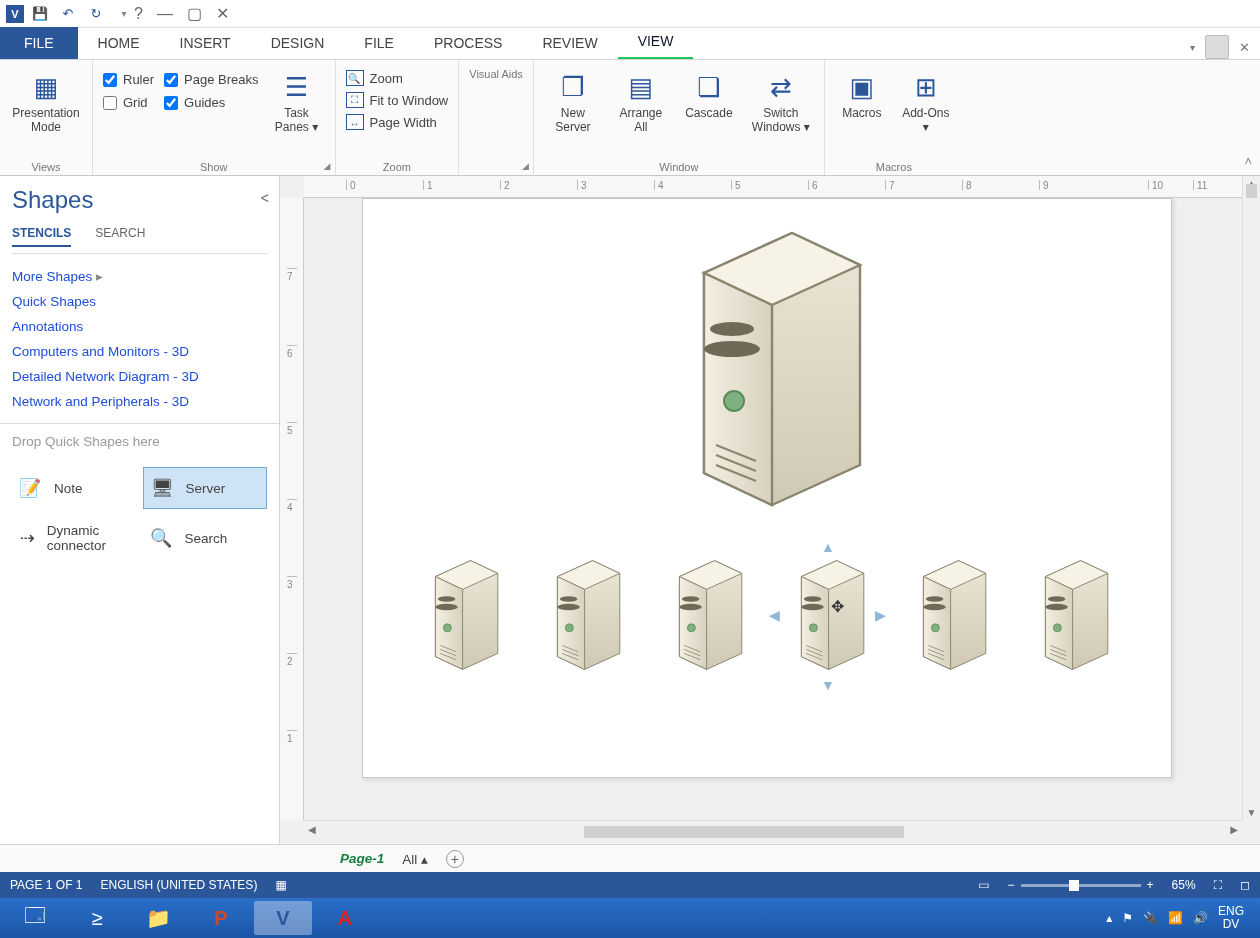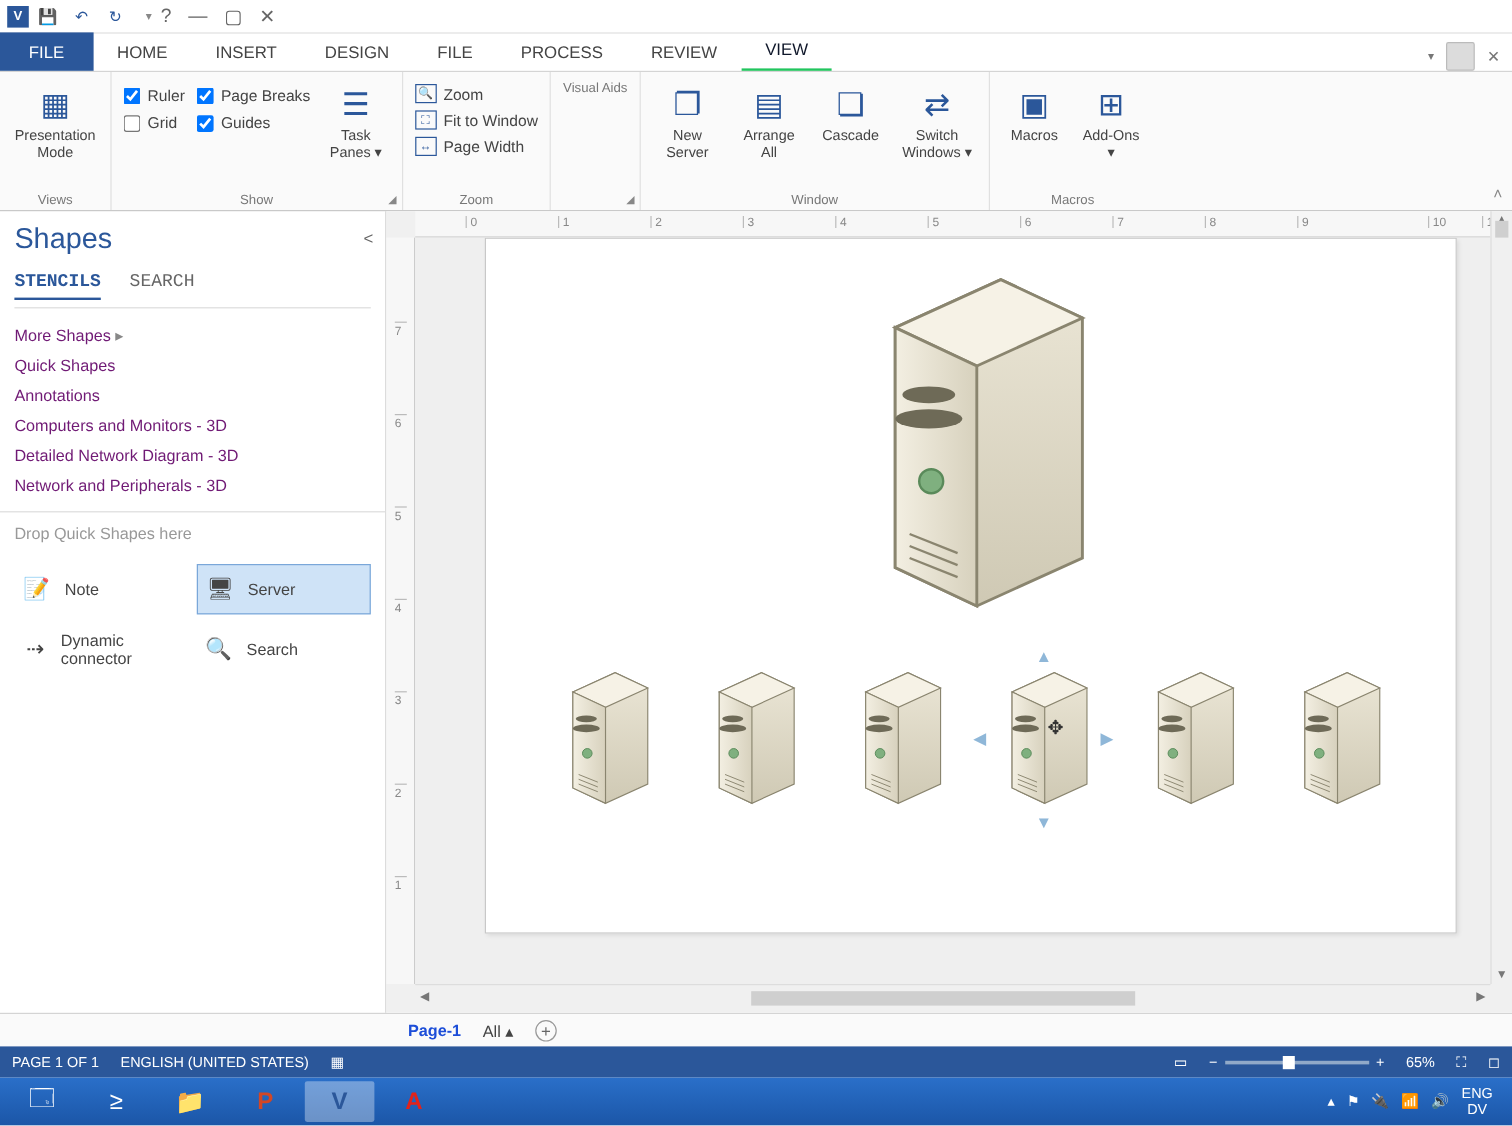--- a/index.html
+++ b/index.html
@@ -37,28 +37,28 @@
 .check-item input { width:14px; height:14px;}
 .small-list { display:flex; flex-direction:column; gap:6px; padding-top:4px;}
 .small-item { display:flex; align-items:center; gap:6px; cursor:pointer; font-size:13px;}
 .small-item .smicon { width:18px; height:16px; border:1px solid #2b579a; font-size:10px; display:flex; align-items:center; justify-content:center; color:#2b579a;}
 .dlg-launcher{position:absolute;bottom:4px;right:4px;font-size:9px;color:#888;cursor:pointer;}
 .group{position:relative;}
 .collapse-arrow{position:absolute;right:8px;bottom:6px;cursor:pointer;color:#888;}
 
 
 .main { display:flex; height:calc(938px - 28px - 32px - 116px - 28px - 26px - 40px); }
-.shapes-pane { width:322px; border-right:1px solid #d4d4d4; padding:10px 12px 0 12px; position:relative;}
+.shapes-pane { width:280px; border-right:1px solid #d4d4d4; padding:10px 12px 0 12px; position:relative;}
 .shapes-pane h1 { font-size:24px; font-weight:400; color:#2b579a; }
 .shapes-pane .collapse { position:absolute; right:10px; top:14px; cursor:pointer; color:#666; font-size:14px;}
 .shapes-tabs { display:flex; gap:24px; margin-top:12px; border-bottom:1px solid #dcdcdc; padding-bottom:6px;}
-.shapes-tabs span { cursor:pointer; font-size:15px; color:#666;font-family:Liberation Mono, monospace;}
+.shapes-tabs span { cursor:pointer; font-size:12px; color:#666;}
 .shapes-tabs span.active { color:#2b579a; font-weight:600; border-bottom:2px solid #2b579a; padding-bottom:5px;}
 .stencil-list { margin-top:14px; display:flex; flex-direction:column; gap:10px;}
-.stencil-list div { cursor:pointer; font-size:13.5px; color:#701a75;}
+.stencil-list div { cursor:pointer; font-size:13.5px; color:#1d4ed8;}
 .stencil-list .caret::after{content:" ▸"; color:#888;}
 .hr { border-top:1px solid #dcdcdc; margin:14px 0 10px -12px; width:calc(100% + 24px);}
 .hint { color:#999; font-size:13.5px; margin-bottom:18px;}
 .palette { display:grid; grid-template-columns:1fr 1fr; gap:6px;}
 .pal-item { display:flex; align-items:center; gap:10px; padding:8px 6px; cursor:pointer; font-size:13.5px;}
 .pal-item.selected { background:#cfe3f7; border:1px solid #7aa7d9;}
 .pal-icon { width:26px; height:24px; display:flex; align-items:center; justify-content:center; font-size:18px;}
 
 .canvas-wrap { flex:1; position:relative; background:#f0f0f0;}
 .ruler-h { position:absolute; top:0; left:24px; right:18px; height:22px; background:#f7f7f7; border-bottom:1px solid #ccc; font-size:10px; color:#888;}
@@ -76,21 +76,21 @@
 
 
 .server{position:absolute;}
 .server svg{display:block;}
 .autoconnect{position:absolute;color:#8fb7d8;font-size:14px;cursor:pointer;}
 .move-cursor{position:absolute;font-size:16px;color:#333;pointer-events:none;}
 
 
 .page-strip{height:28px;border-top:1px solid #d4d4d4;display:flex;align-items:center;padding-left:340px;gap:18px;background:#fafafa;}
 .page-strip span{cursor:pointer;font-size:13.5px;}
-.page-strip .cur{color:#1d4ed8;font-weight:600;}
+.page-strip .cur{color:#15803d;font-weight:600;font-style:italic;}
 .page-strip .add{width:18px;height:18px;border:1px solid #999;border-radius:50%;display:flex;align-items:center;justify-content:center;font-size:14px;color:#666;}
 
 
 .statusbar{height:26px;background:#2b579a;color:#fff;display:flex;align-items:center;padding:0 10px;font-size:12px;gap:18px;}
 .statusbar .spacer{flex:1;}
 .zoom-slider{display:flex;align-items:center;gap:6px;}
 .zoom-slider .track{width:120px;height:3px;background:#91a9c8;position:relative;}
 .zoom-slider .track .knob{position:absolute;top:-4px;left:48px;width:10px;height:11px;background:#fff;}
 .sb-icon{cursor:pointer;}
 

